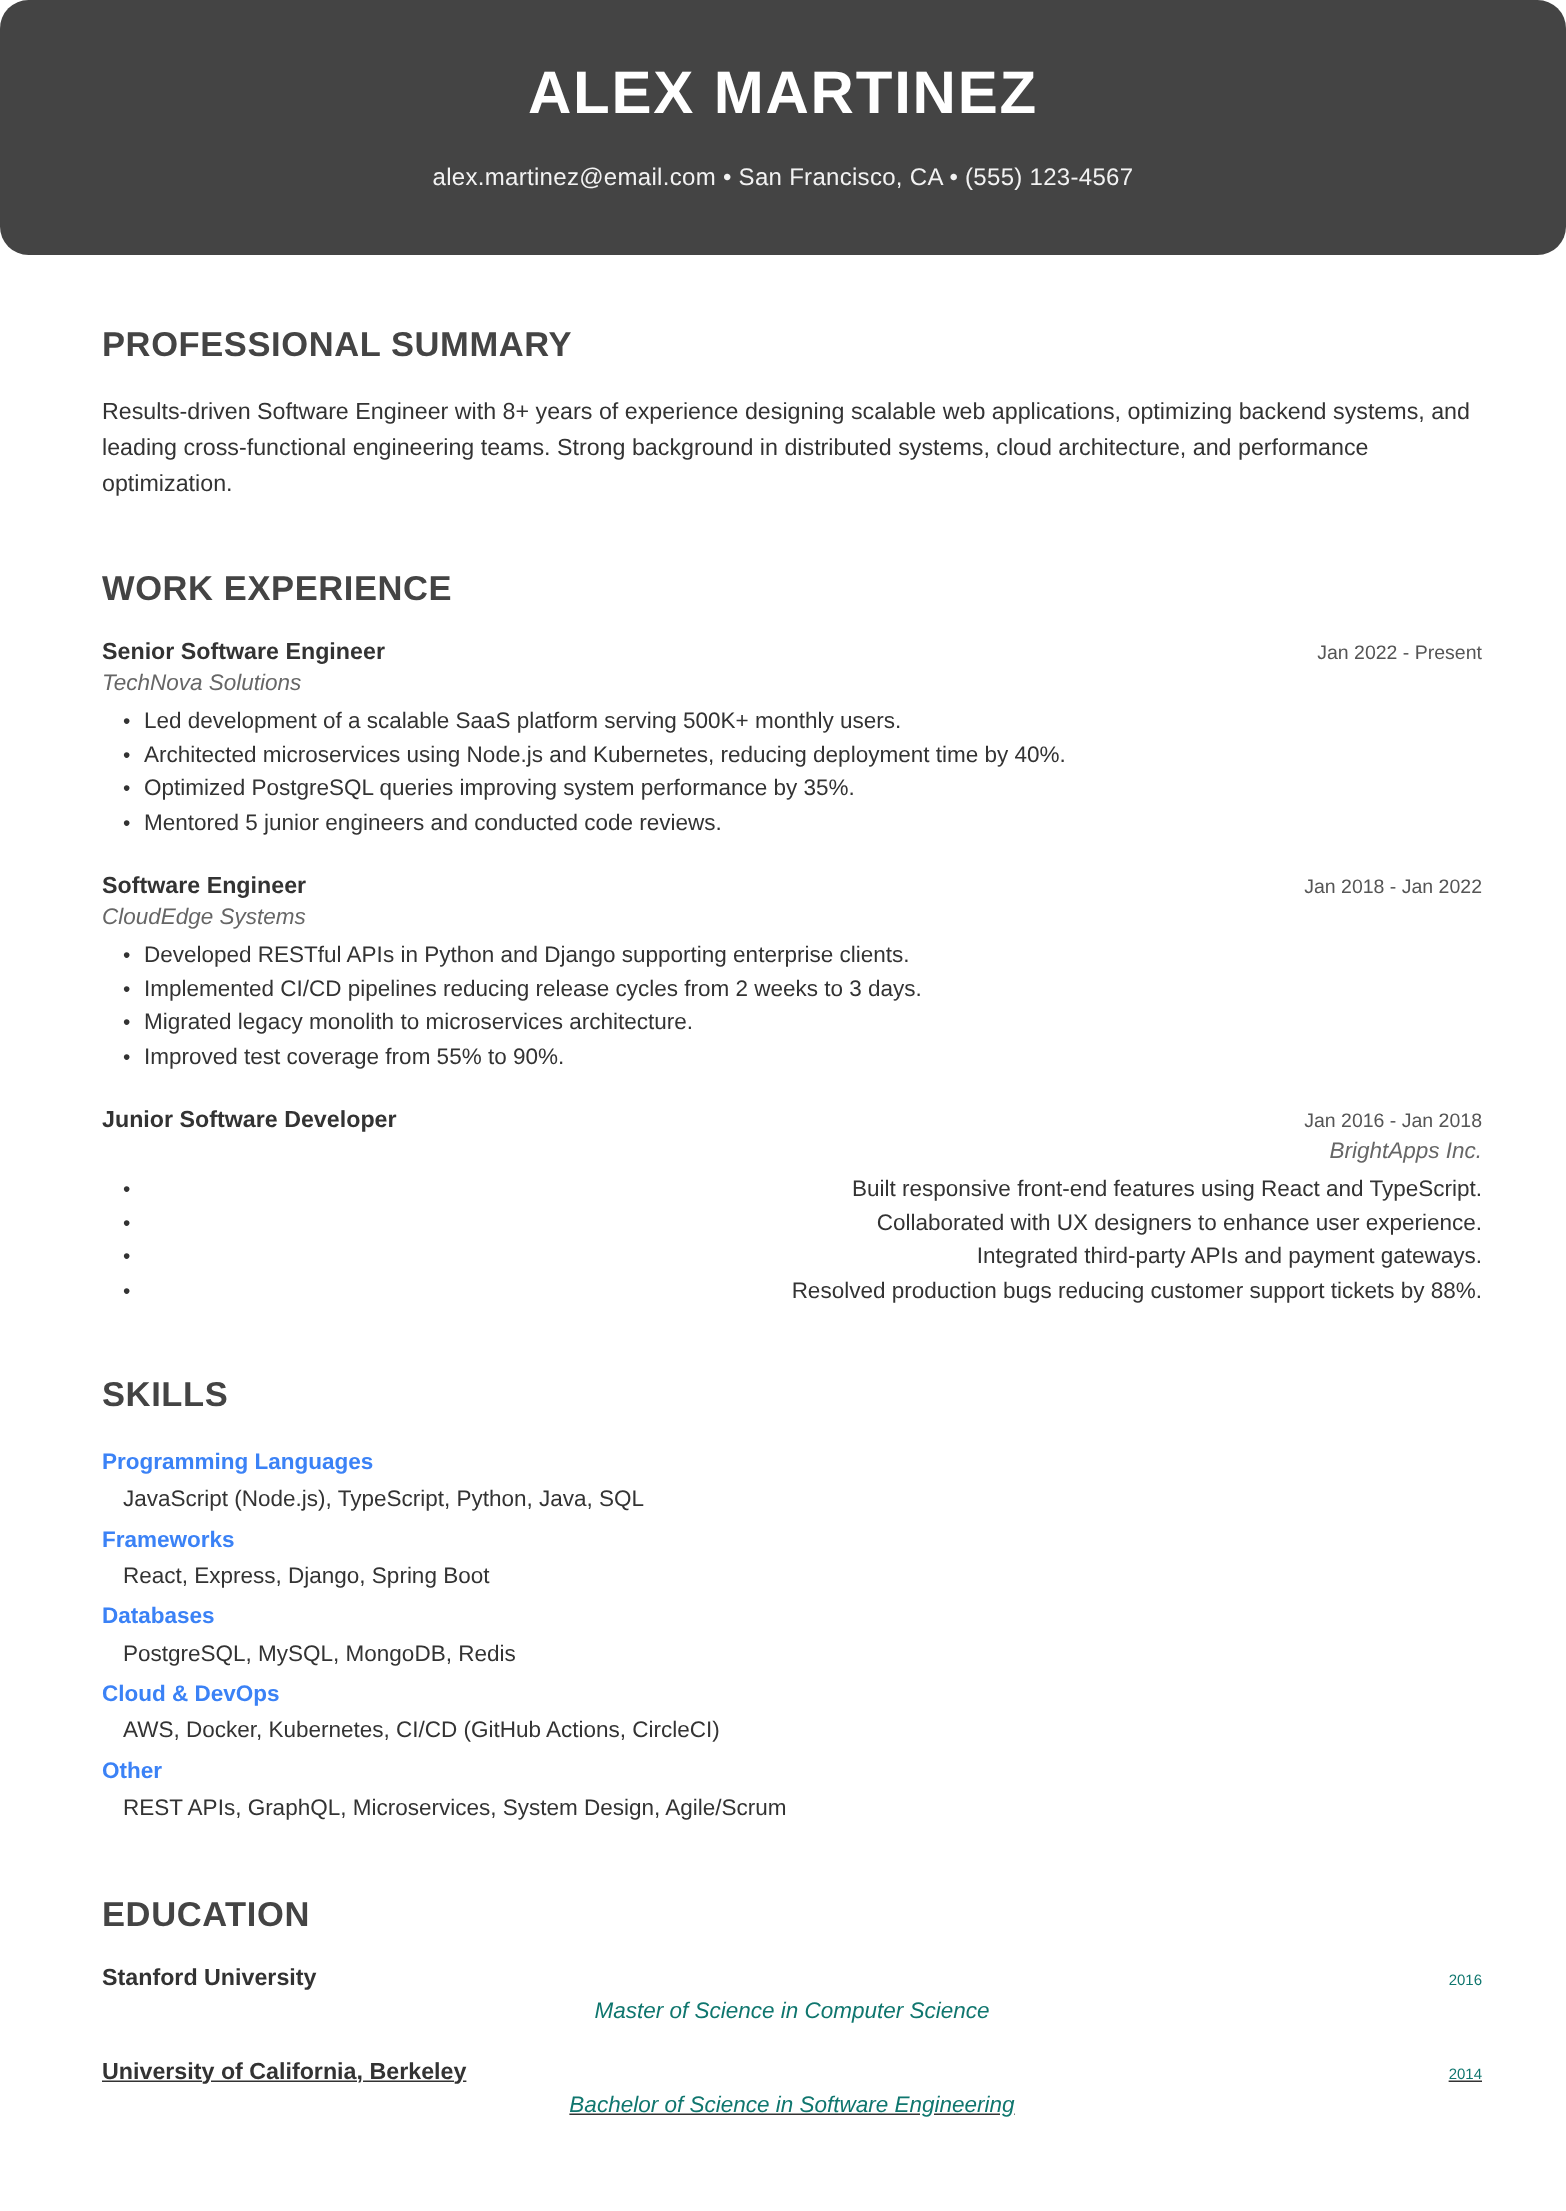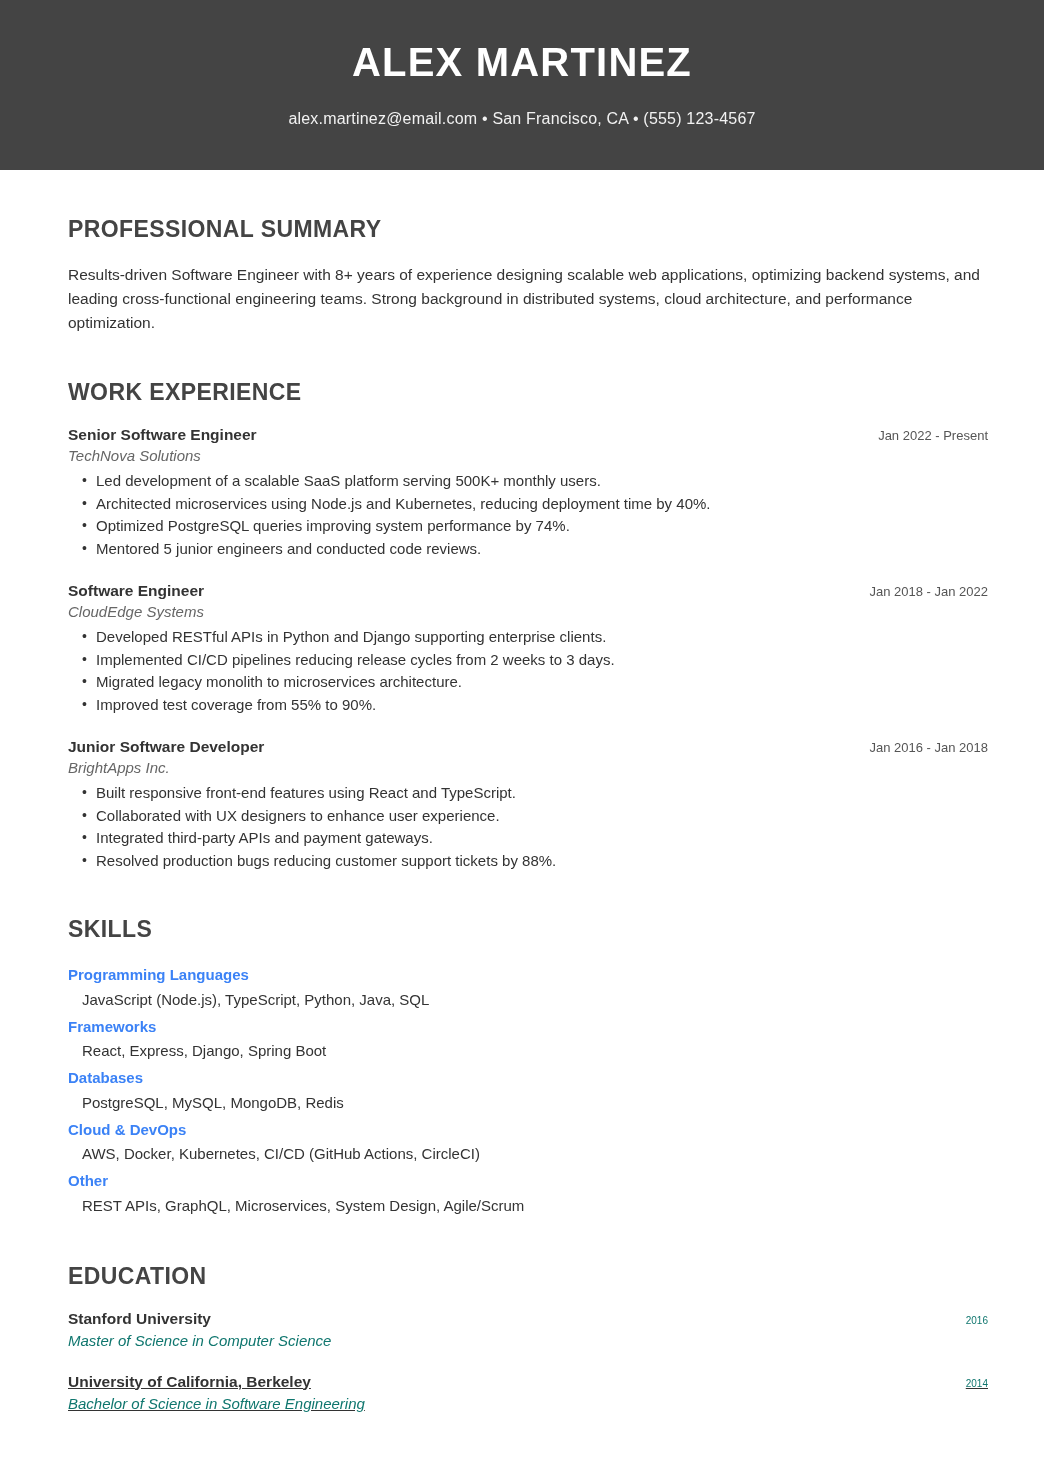--- a/index.html
+++ b/index.html
@@ -21,20 +21,21 @@
     position: relative;
     background: #ffffff;
   }
 
   
   .header {
     background: #444444;
     color: #ffffff;
     padding: 40px 40px 42px 40px;
     text-align: center;
+    border-radius: 19px;
   }
   .header-name {
     font-size: 40px;
     font-weight: bold;
     letter-spacing: 1.2px;
     line-height: 1.1;
     margin: 0 0 26px 0;
   }
   .header-contact {
     font-size: 16px;
@@ -69,20 +70,21 @@
     margin: 0;
     max-width: 925px;
   }
 
   
   .job {
     margin-bottom: 22px;
   }
   .job:last-child {
     margin-bottom: 16px;
+    text-align: right;
   }
   .job-head {
     display: flex;
     justify-content: space-between;
     align-items: baseline;
   }
   .job-title {
     font-size: 15.5px;
     font-weight: bold;
     color: #333333;
@@ -133,20 +135,21 @@
   .skill-values {
     font-size: 15px;
     color: #333333;
     line-height: 1.65;
     padding-left: 14px;
   }
 
   
   .edu {
     margin-bottom: 24px;
+    text-align: center;
   }
   .edu:last-child {
     margin-bottom: 0;
     text-decoration: underline;
   }
   .edu-head {
     display: flex;
     justify-content: space-between;
     align-items: baseline;
   }
@@ -190,21 +193,21 @@
 
       <div class="job">
         <div class="job-head">
           <div class="job-title">Senior Software Engineer</div>
           <div class="job-dates">Jan 2022 - Present</div>
         </div>
         <div class="job-company">TechNova Solutions</div>
         <ul class="job-bullets">
           <li>Led development of a scalable SaaS platform serving 500K+ monthly users.</li>
           <li>Architected microservices using Node.js and Kubernetes, reducing deployment time by 40%.</li>
-          <li>Optimized PostgreSQL queries improving system performance by 74%.</li>
+          <li>Optimized PostgreSQL queries improving system performance by 35%.</li>
           <li>Mentored 5 junior engineers and conducted code reviews.</li>
         </ul>
       </div>
 
       <div class="job">
         <div class="job-head">
           <div class="job-title">Software Engineer</div>
           <div class="job-dates">Jan 2018 - Jan 2022</div>
         </div>
         <div class="job-company">CloudEdge Systems</div>

